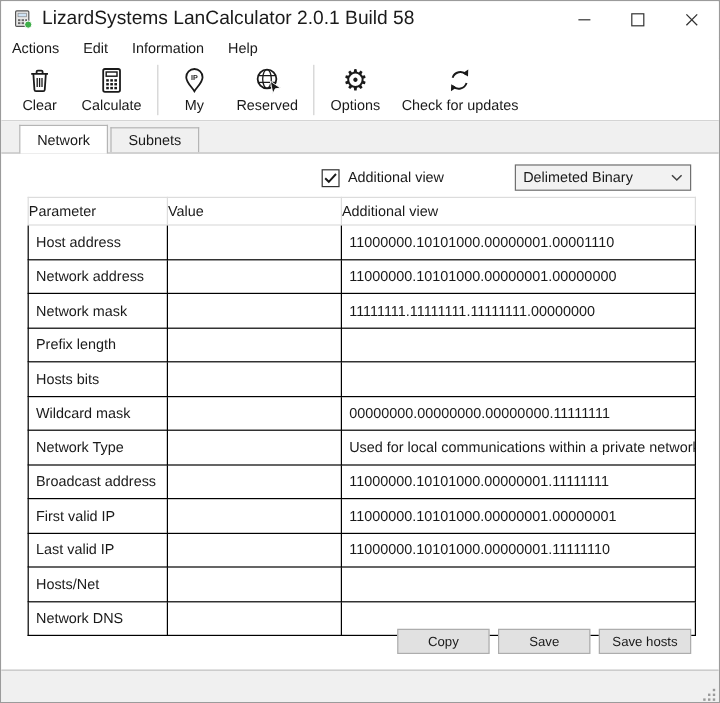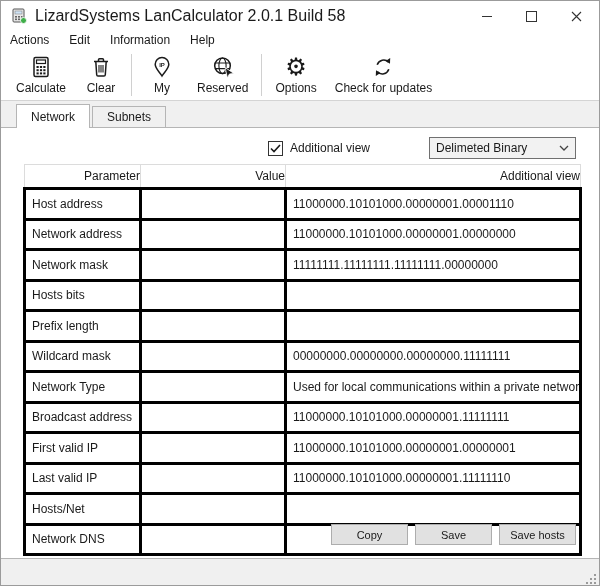--- a/index.html
+++ b/index.html
@@ -36,22 +36,22 @@
   
   .panel{position:absolute;left:0;top:126px;width:100%;height:430px;background:#fff;border-top:1px solid #b5b5b5;border-bottom:1px solid #b5b5b5;box-sizing:content-box;}
 
   .viewrow{position:absolute;top:9px;right:23px;display:flex;align-items:center;gap:7px;}
   .checkbox{width:13px;height:13px;border:1px solid #333;background:#fff;display:flex;align-items:center;justify-content:center;}
   .cb-label{margin-right:4px;}
   .combo{width:147px;height:22px;background:#f2f2f2;border:1px solid #707070;display:flex;align-items:center;box-sizing:border-box;padding:0 6px;justify-content:space-between;margin-left:48px;}
 
   
   table.grid{position:absolute;left:22px;top:36px;width:556px;border-collapse:collapse;table-layout:fixed;border:1px solid #a3a3a3;}
-  table.grid th{height:22px;font-weight:normal;text-align:right;border:1px solid #dcdcdc;padding:0;}
-  table.grid td{height:27.5px;border:3px solid #000000;padding:0 0 0 6px;white-space:nowrap;overflow:hidden;font-size:12px;}
+  table.grid th{height:22px;font-weight:normal;text-align:left;border:1px solid #dcdcdc;padding:0;}
+  table.grid td{height:27.5px;border:1px solid #000000;padding:0 0 0 6px;white-space:nowrap;overflow:hidden;font-size:12px;}
 
   
   .footer{position:absolute;top:396px;right:23px;display:flex;gap:7px;}
   .btn{width:77px;height:21px;background:#e1e1e1;border:1px solid #adadad;display:flex;align-items:center;justify-content:center;font-size:11px;box-sizing:border-box;}
 
   
   .bottomstrip{position:absolute;left:0;top:558px;width:100%;height:28px;background:#f0f0f0;}
   .grip{position:absolute;right:2px;bottom:2px;}
 </style>
 </head>
@@ -93,49 +93,49 @@
   <div class="menubar">
     <div class="menu-item">Actions</div>
     <div class="menu-item">Edit</div>
     <div class="menu-item">Information</div>
     <div class="menu-item">Help</div>
   </div>
 
   <div class="toolbar">
     <div class="tool-btn">
       <span class="ticon">
+        <svg viewBox="0 0 24 24" width="24" height="24" fill="none" stroke="#1a1a1a" stroke-width="1.5">
+          <path d="M5 6.5 h14"></path>
+          <path d="M9.5 6.5 V4.8 a1 1 0 0 1 1 -1 h3 a1 1 0 0 1 1 1 V6.5"></path>
+          <path d="M6.8 6.5 l0.9 13.3 a1.3 1.3 0 0 0 1.3 1.2 h6 a1.3 1.3 0 0 0 1.3 -1.2 l0.9 -13.3"></path>
+          <path d="M10 10 v7.5 M12 10 v7.5 M14 10 v7.5" stroke-width="1.1"></path>
+        </svg>
+      </span>
+      <span>Clear</span>
+    </div>
+    <div class="tool-btn">
+      <span class="ticon">
         <svg viewBox="0 0 24 24" width="24" height="24">
           <rect x="5" y="2.5" width="14" height="19" rx="1.5" fill="none" stroke="#1a1a1a" stroke-width="1.5"></rect>
           <rect x="7.5" y="5" width="9" height="3.5" fill="none" stroke="#1a1a1a" stroke-width="1.2"></rect>
           <g fill="#1a1a1a">
             <rect x="7.5" y="11" width="2.2" height="2"></rect>
               <rect x="10.9" y="11" width="2.2" height="2"></rect>
               <rect x="14.3" y="11" width="2.2" height="2"></rect>
             <rect x="7.5" y="14.2" width="2.2" height="2"></rect>
               <rect x="10.9" y="14.2" width="2.2" height="2"></rect>
               <rect x="14.3" y="14.2" width="2.2" height="2"></rect>
             <rect x="7.5" y="17.4" width="2.2" height="2"></rect>
               <rect x="10.9" y="17.4" width="2.2" height="2"></rect>
               <rect x="14.3" y="17.4" width="2.2" height="2"></rect>
           </g>
         </svg>
       </span>
       <span>Calculate</span>
     </div>
-    <div class="tool-btn">
-      <span class="ticon">
-        <svg viewBox="0 0 24 24" width="24" height="24" fill="none" stroke="#1a1a1a" stroke-width="1.5">
-          <path d="M5 6.5 h14"></path>
-          <path d="M9.5 6.5 V4.8 a1 1 0 0 1 1 -1 h3 a1 1 0 0 1 1 1 V6.5"></path>
-          <path d="M6.8 6.5 l0.9 13.3 a1.3 1.3 0 0 0 1.3 1.2 h6 a1.3 1.3 0 0 0 1.3 -1.2 l0.9 -13.3"></path>
-          <path d="M10 10 v7.5 M12 10 v7.5 M14 10 v7.5" stroke-width="1.1"></path>
-        </svg>
-      </span>
-      <span>Clear</span>
-    </div>
     <div class="tool-sep"></div>
     <div class="tool-btn">
       <span class="ticon">
         <svg viewBox="0 0 24 24" width="24" height="24">
           <path d="M12 2.5 a6.8 6.8 0 0 1 6.8 6.8 c0 4.4 -4.8 8.2 -6.8 11.7 c-2 -3.5 -6.8 -7.3 -6.8 -11.7 a6.8 6.8 0 0 1 6.8 -6.8 z" fill="none" stroke="#1a1a1a" stroke-width="1.5"></path>
           <text x="12" y="11.6" text-anchor="middle" font-size="6" font-weight="bold" fill="#1a1a1a" font-family="sans-serif">IP</text>
         </svg>
       </span>
       <span>My</span>
     </div>
@@ -213,26 +213,26 @@
           <td>Network address</td>
           <td></td>
           <td>11000000.10101000.00000001.00000000</td>
         </tr>
         <tr>
           <td>Network mask</td>
           <td></td>
           <td>11111111.11111111.11111111.00000000</td>
         </tr>
         <tr>
+          <td>Prefix length</td>
+          <td></td>
+          <td></td>
+        </tr>
+        <tr>
           <td>Hosts bits</td>
-          <td></td>
-          <td></td>
-        </tr>
-        <tr>
-          <td>Prefix length</td>
           <td></td>
           <td></td>
         </tr>
         <tr>
           <td>Wildcard mask</td>
           <td></td>
           <td>00000000.00000000.00000000.11111111</td>
         </tr>
         <tr>
           <td>Network Type</td>

